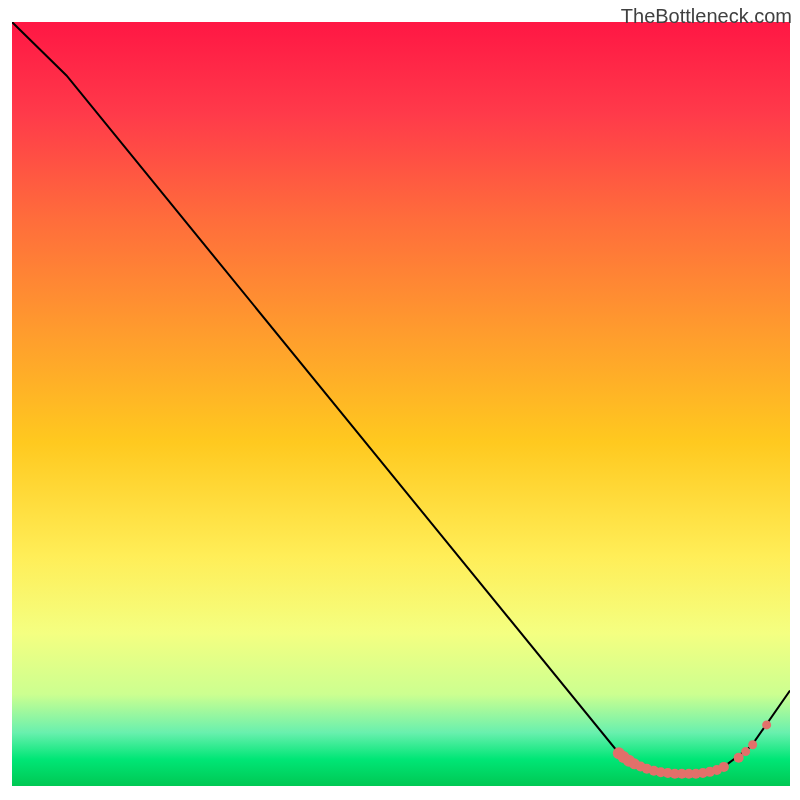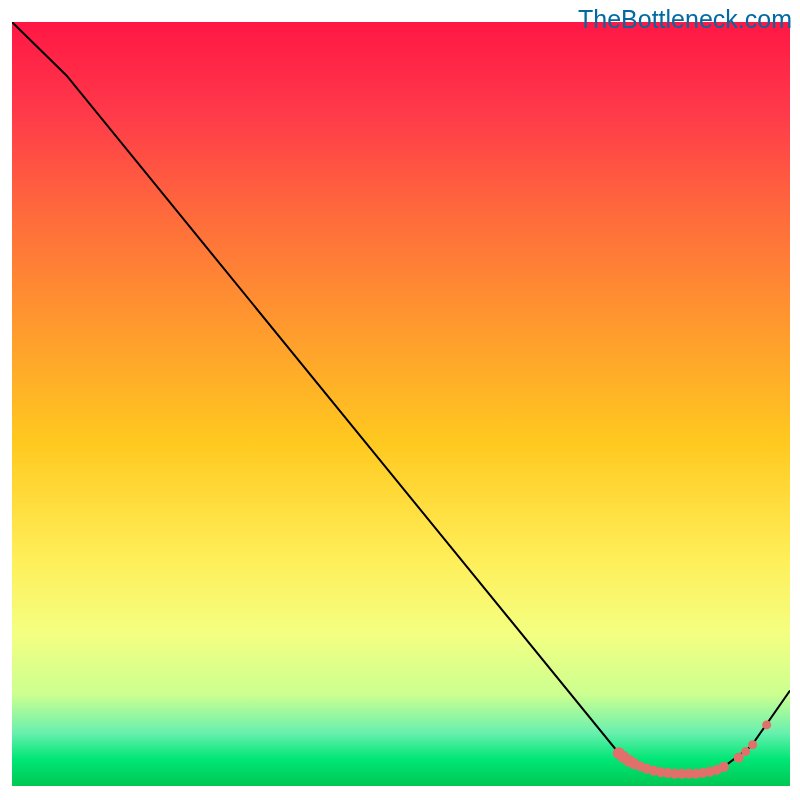--- a/index.html
+++ b/index.html
@@ -7,22 +7,22 @@
       width: 800px;
       height: 800px;
       position: relative;
       font-family: Arial, sans-serif;
       overflow: hidden;
     }
     .watermark {
       position: absolute;
       top: 5px;
       right: 8px;
-      color: #0369a1;
-      font-size: 25px;
+      color: #404040;
+      font-size: 20px;
       font-weight: 500;
       z-index: 10;
     }
     .plot-container {
       position: absolute;
       top: 22px;
       left: 12px;
       width: 778px;
       height: 764px;
     }

